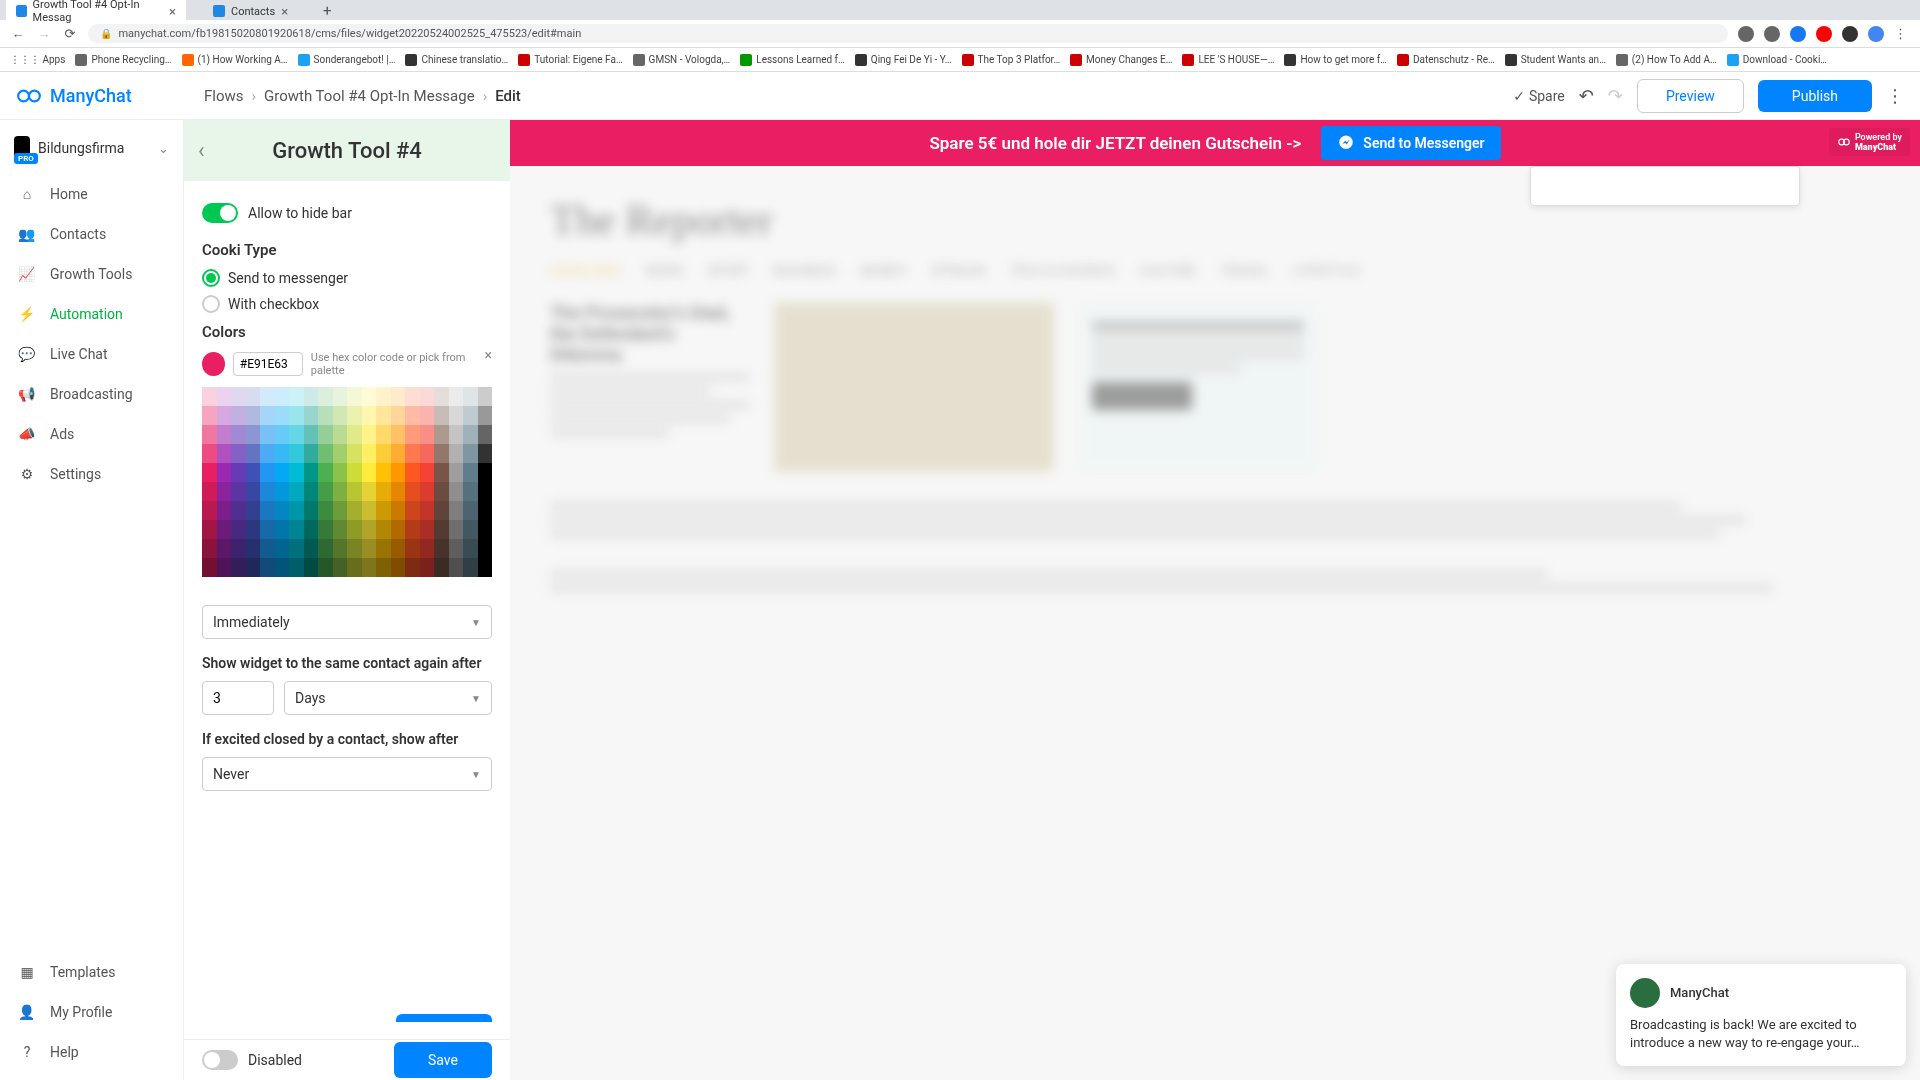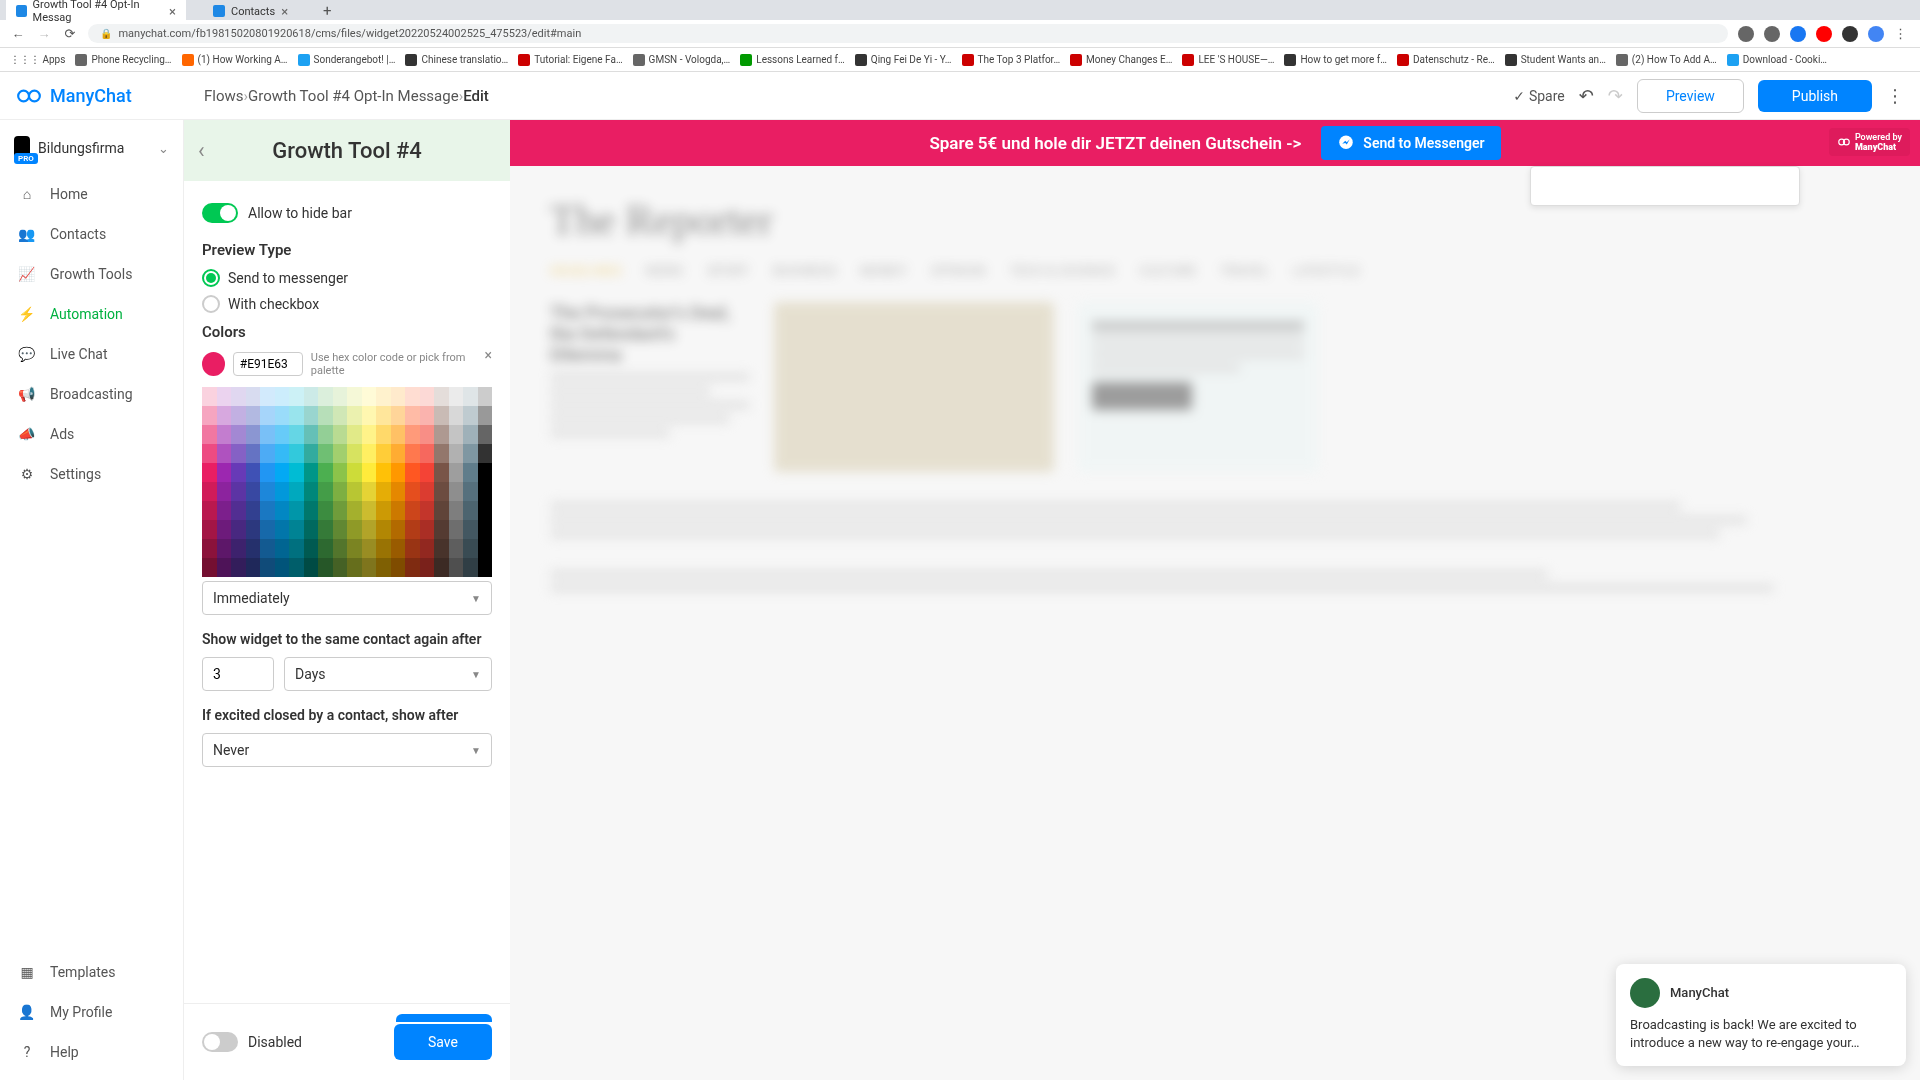--- a/index.html
+++ b/index.html
@@ -21,21 +21,21 @@
 .addr-icons span { width:16px; height:16px; border-radius:50%; }
 .bm-bar { display:flex; align-items:center; gap:10px; padding:3px 10px; background:#fff; border-bottom:1px solid #ddd; height:24px; font-size:10px; }
 .bm-item { display:flex; align-items:center; gap:4px; color:#444; cursor:pointer; }
 .bm-ic { width:12px; height:12px; border-radius:2px; }
 
 
 .app-topbar { display:flex; align-items:center; height:48px; border-bottom:1px solid #eee; padding:0 16px; }
 .logo { display:flex; align-items:center; gap:8px; width:168px; }
 .logo-ic { color:#0084ff; }
 .logo-txt { font-size:18px; color:#0084ff; font-weight:500; }
-.breadcrumbs { display:flex; align-items:center; gap:0; font-size:15px; color:#555; margin-left:20px; }
+.breadcrumbs { display:flex; align-items:center; gap:8px; font-size:15px; color:#555; margin-left:20px; }
 .crumb-sep { color:#aaa; }
 .crumb.current { color:#333; font-weight:500; }
 .topbar-right { margin-left:auto; display:flex; align-items:center; gap:14px; }
 .saved { display:flex; align-items:center; gap:4px; color:#555; font-size:14px; }
 .undo-ic, .redo-ic { font-size:18px; color:#555; cursor:pointer; }
 .redo-ic { opacity:.3; }
 .btn-preview { background:#fff; border:1px solid #ccc; color:#0084ff; padding:8px 28px; border-radius:6px; font-size:14px; cursor:pointer; }
 .btn-publish { background:#0084ff; color:#fff; padding:8px 34px; border-radius:6px; font-size:14px; cursor:pointer; border:none; }
 .more-dots { font-size:18px; color:#555; cursor:pointer; }
 
@@ -81,21 +81,21 @@
 .color-grid { margin-top:10px; width:100%; }
 .color-grid-row { display:flex; height:19px; }
 .color-grid-cell { flex:1; cursor:pointer; }
 
 .select-box { width:100%; border:1px solid #ccc; border-radius:4px; padding:8px 10px; font-size:14px; color:#333; display:flex; justify-content:space-between; align-items:center; cursor:pointer; margin-bottom:16px; }
 .caret-down { color:#888; font-size:10px; }
 .inline-inputs { display:flex; gap:10px; margin-bottom:16px; }
 .num-input { width:72px; border:1px solid #ccc; border-radius:4px; padding:8px 10px; font-size:14px; }
 .select-small { flex:1; }
 
-.config-footer { display:flex; align-items:center; justify-content:space-between; padding:20px 18px; border-top:1px solid #eee; }
+.config-footer { display:flex; align-items:center; justify-content:space-between; padding:2px 18px; border-top:1px solid #eee; }
 .btn-save { background:#0084ff; color:#fff; padding:10px 34px; border-radius:6px; font-size:14px; border:none; cursor:pointer; }
 .blue-strip { height:8px; background:#0084ff; border-radius:6px 6px 0 0; margin:0 0 0 auto; width:96px; position:absolute; right:18px; bottom:58px; }
 
 
 .preview { flex:1; position:relative; background:#f7f7f7; }
 .bar-widget { height:46px; background:#e91e63; display:flex; align-items:center; justify-content:center; gap:20px; color:#fff; font-size:17px; font-weight:600; }
 .send-msg-btn { background:#0084ff; color:#fff; padding:8px 16px; border-radius:4px; font-size:14px; display:flex; align-items:center; gap:8px; cursor:pointer; }
 .powered { position:absolute; right:10px; top:8px; background:#de1b5c; color:#fff; font-size:9px; padding:4px 8px; border-radius:4px; display:flex; align-items:center; gap:4px; }
 .blurred-content { filter:blur(6px); padding:30px 40px; opacity:.5; }
 .fake-title { font-size:42px; font-family:Georgia,serif; color:#222; margin-bottom:20px; }
@@ -267,21 +267,21 @@
       <span class="config-title">Growth Tool #4</span>
     </div>
     <div class="config-body">
       <div class="toggle-row">
         <div class="toggle on">
             <div class="toggle-knob"></div>
           </div>
         <span class="toggle-label">Allow to hide bar</span>
       </div>
 
-      <div class="section-title">Preview Type</div>
+      <div class="section-title">Cooki Type</div>
       <div class="radio-row">
         <div class="radio checked"></div>
         <span class="radio-label">Send to messenger</span>
       </div>
       <div class="radio-row">
         <div class="radio"></div>
         <span class="radio-label">With checkbox</span>
       </div>
 
       <div class="section-title">Colors</div>
@@ -507,21 +507,21 @@
             <div class="color-grid-cell" style="background:rgb(127,76,0)"></div>
             <div class="color-grid-cell" style="background:rgb(127,43,17)"></div>
             <div class="color-grid-cell" style="background:rgb(122,33,27)"></div>
             <div class="color-grid-cell" style="background:rgb(60,42,36)"></div>
             <div class="color-grid-cell" style="background:rgb(79,79,79)"></div>
             <div class="color-grid-cell" style="background:rgb(48,62,69)"></div>
             <div class="color-grid-cell" style="background:rgb(0,0,0)"></div>
           </div>
         </div>
 
-      <div class="select-box" style="margin-top:4px">
+      <div class="select-box" style="margin-top:28px">
         <span>Immediately</span>
         <span class="caret-down">▼</span>
       </div>
 
       <div class="section-title" style="font-weight:600;font-size:14px">Show widget to the same contact again after</div>
       <div class="inline-inputs">
         <input class="num-input" value="3" style="">
         <div class="select-box select-small" style="margin-bottom:0">
           <span>Days</span>
           <span class="caret-down">▼</span>

